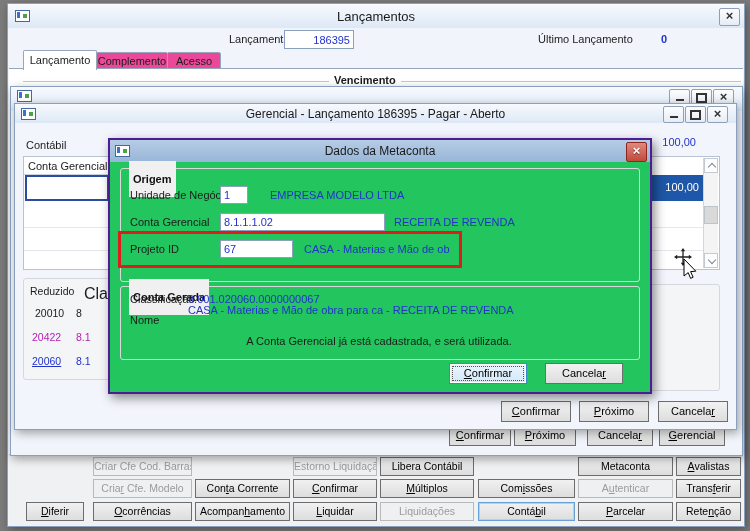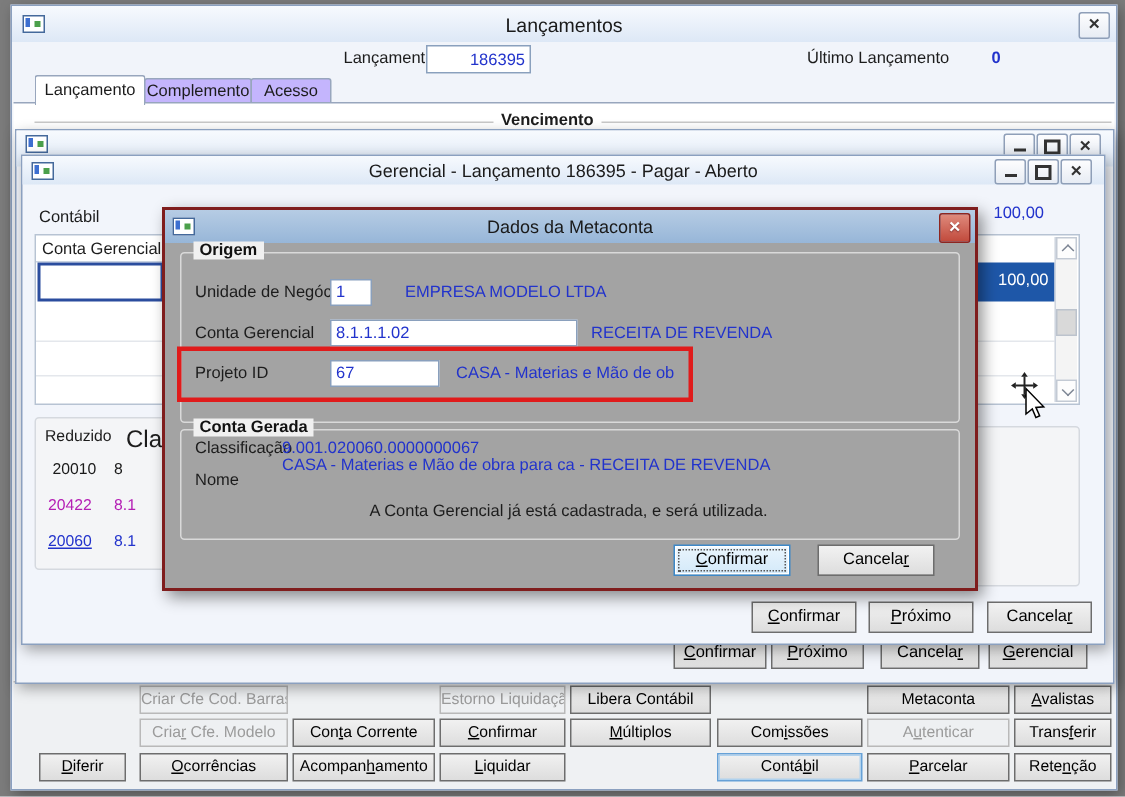--- a/index.html
+++ b/index.html
@@ -18,34 +18,34 @@
   .g-max::after{content:"";display:block;width:7px;height:6px;border:2px solid #333;margin:3px auto 0}
   .g-close::after{content:"×";font-size:13px;font-weight:bold;color:#333;line-height:14px}
   .closered{position:absolute;width:19px;height:18px;background:linear-gradient(#df8a7c,#c14a3c);
             border:1px solid #8e2620;border-radius:2px;text-align:center}
   .closered::after{content:"×";color:#fff;font-weight:bold;font-size:13px;line-height:16px;text-shadow:0 1px 1px #7e2b2b}
   .lbl{position:absolute;font-size:11px;color:#1c1c1c;white-space:nowrap}
   .blue{color:#2233cc}
   .bold{font-weight:bold}
   .inp{position:absolute;background:#fff;border:1px solid #8aa0bd;font-size:11px;color:#2233cc;
        padding:0 3px;line-height:16px;box-sizing:border-box;font-family:"Liberation Sans",sans-serif}
-  .tab{position:absolute;border:1px solid #98a6bd;background:#c4b5fd;font-size:11px;text-align:center;
+  .tab{position:absolute;border:1px solid #98a6bd;background:#ec4899;font-size:11px;text-align:center;
        line-height:17px;border-radius:2px 2px 0 0;overflow:hidden;white-space:nowrap}
   .tab.active{background:#fff;border-bottom:none;z-index:2;line-height:19px}
   .btn{position:absolute;height:17px;background:linear-gradient(#f1f1f1,#dddddd);border:1px solid #6d6d6d;
        font-size:10.5px;line-height:16px;text-align:center;color:#000;overflow:hidden;white-space:nowrap;box-sizing:content-box}
   .btn.disabled{background:#eef0f2;border-color:#b9b9b9;color:#9b9b9b}
   .btn.focusring{border-color:#66a1d7;box-shadow:inset 0 0 0 1px #b0d2ee}
   .wbtn{position:absolute;height:19px;background:linear-gradient(#f2f2f2,#dddddd);border:1px solid #6d6d6d;
         font-size:11px;line-height:18px;text-align:center;color:#000;white-space:nowrap}
   .wbtn.default{background:linear-gradient(#eaf5fd,#d3e9f9);border-color:#3d88c7;
         box-shadow:inset 0 0 0 1px #fff}
   .wbtn.default::after{content:"";position:absolute;left:2px;right:2px;top:2px;bottom:2px;border:1px dotted #555}
   .gbox{position:absolute;border:1px solid #d9d9d9;border-radius:3px}
-  .gbox .legend{position:absolute;top:-8px;left:8px;background:#f0f0f0;padding:0 4px;font-weight:bold;font-size:11px;color:#111}
+  .gbox .legend{position:absolute;top:-8px;left:8px;background:#f0f0f0;padding:12px 4px;font-weight:bold;font-size:11px;color:#111}
   .redrect{position:absolute;border:3px solid #e01b1b;z-index:6}
   .panelbox{position:absolute;background:#f4f5f7;border:1px solid #d5d9df;border-radius:3px}
   .gridbox{position:absolute;background:#fff;border:1px solid #b7c3d3;overflow:hidden}
   .hline{position:absolute;height:1px;background:#e4e7ec;left:0;right:0}
   .selrow-l{position:absolute;left:1px;right:1px;border:2px solid #2b4d9e;background:#fff}
   .selrow-r{position:absolute;background:#1e57a8;color:#fff;text-align:right;font-size:11px;line-height:25px;padding-right:5px}
   .sb{position:absolute;top:1px;bottom:1px;right:1px;width:14px;background:#f4f4f4;border-left:1px solid #cfd6e0}
   .sbbtn{position:absolute;left:0;right:0;height:15px;background:#fdfdfd;border:1px solid #c3cad4;box-sizing:border-box}
   .chev{position:absolute;left:4px;width:5px;height:5px;border-left:1px solid #7d8694;border-bottom:1px solid #7d8694}
   .chev.up{top:5px;transform:rotate(135deg)}
@@ -92,20 +92,21 @@
   <div class="btn" style="left:285px;top:475px;width:82px"><u>C</u>onfirmar</div>
   <div class="btn" style="left:372px;top:475px;width:92px"><u>M</u>últiplos</div>
   <div class="btn" style="left:470px;top:475px;width:95px">Com<u>i</u>ssões</div>
   <div class="btn disabled" style="left:570px;top:475px;width:93px">A<u>u</u>tenticar</div>
   <div class="btn" style="left:668px;top:475px;width:63px">Trans<u>f</u>erir</div>
 
   <div class="btn" style="left:18px;top:498px;width:56px"><u>D</u>iferir</div>
   <div class="btn" style="left:85px;top:498px;width:97px"><u>O</u>corrências</div>
   <div class="btn" style="left:187px;top:498px;width:93px">Acompan<u>h</u>amento</div>
   <div class="btn" style="left:285px;top:498px;width:82px"><u>L</u>iquidar</div>
+  <div class="btn disabled" style="left:372px;top:498px;width:92px">Liquidações</div>
   <div class="btn focusring" style="left:470px;top:498px;width:95px">Contá<u>b</u>il</div>
   <div class="btn" style="left:570px;top:498px;width:93px"><u>P</u>arcelar</div>
   <div class="btn" style="left:668px;top:498px;width:63px">Rete<u>n</u>ção</div>
 </div>
 
 <div class="win" style="left:10px;top:86px;width:731px;height:368px;z-index:2">
   <div class="titlebar" style="height:24px">
     <span class="appicon" style="left:6px;top:3px">
         <i></i>
         <b></b>
@@ -168,21 +169,21 @@
     <span class="lbl" style="left: 52px; top: 76px; font-size: 10.5px; color: rgb(34, 51, 204);">8.1</span>
   </div>
 
   <div class="panelbox" style="left:634px;top:180px;width:69px;height:105px"></div>
 
   <div class="wbtn" style="left:486px;top:297px;width:68px"><u>C</u>onfirmar</div>
   <div class="wbtn" style="left:564px;top:297px;width:68px"><u>P</u>róximo</div>
   <div class="wbtn" style="left:643px;top:297px;width:68px">Cancela<u>r</u></div>
 </div>
 
-<div class="win" style="left:108px;top:138px;width:540px;height:252px;z-index:4;background:#a3a3a3;border:2px solid #7f1d1d;box-shadow:3px 4px 10px rgba(0,0,0,.45)">
+<div class="win" style="left:108px;top:138px;width:540px;height:252px;z-index:4;background:#22c55e;border:2px solid #4c1d95;box-shadow:3px 4px 10px rgba(0,0,0,.45)">
   <div class="titlebar" style="height:22px;background:linear-gradient(#b6cce4,#97b6d8)">
     <span class="appicon" style="left:5px;top:5px">
         <i></i>
         <b></b>
       </span>
     <div class="wtitle" style="top:4px">Dados da Metaconta</div>
     <span class="closered" style="right:3px;top:2px"></span>
   </div>
 
   <div class="gbox" style="left:10px;top:28px;width:518px;height:112px">

